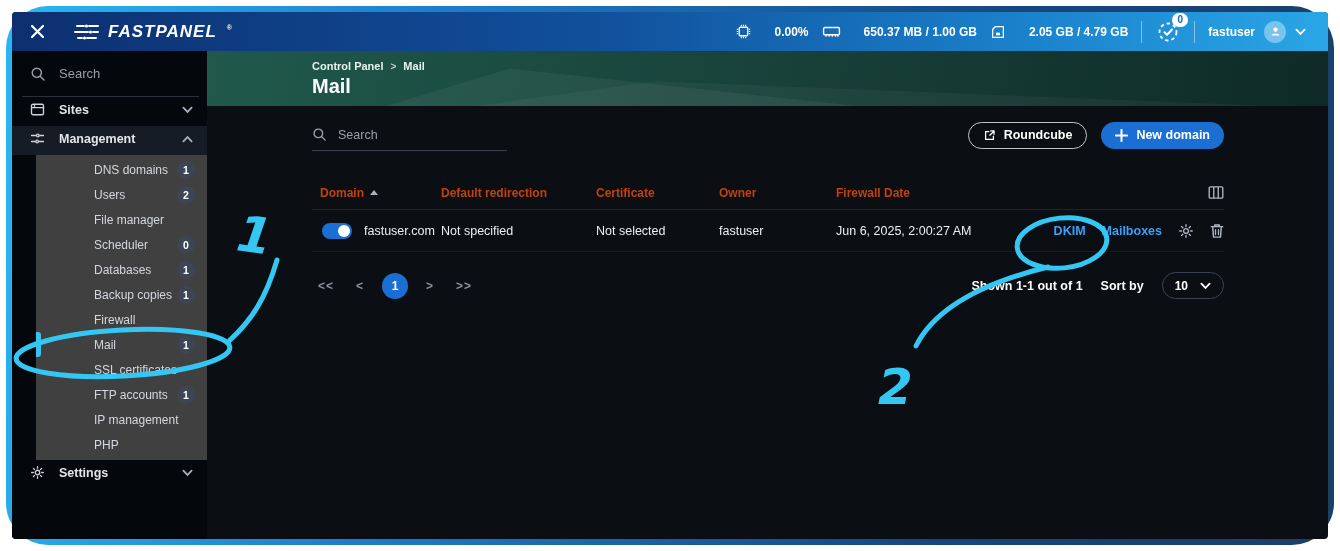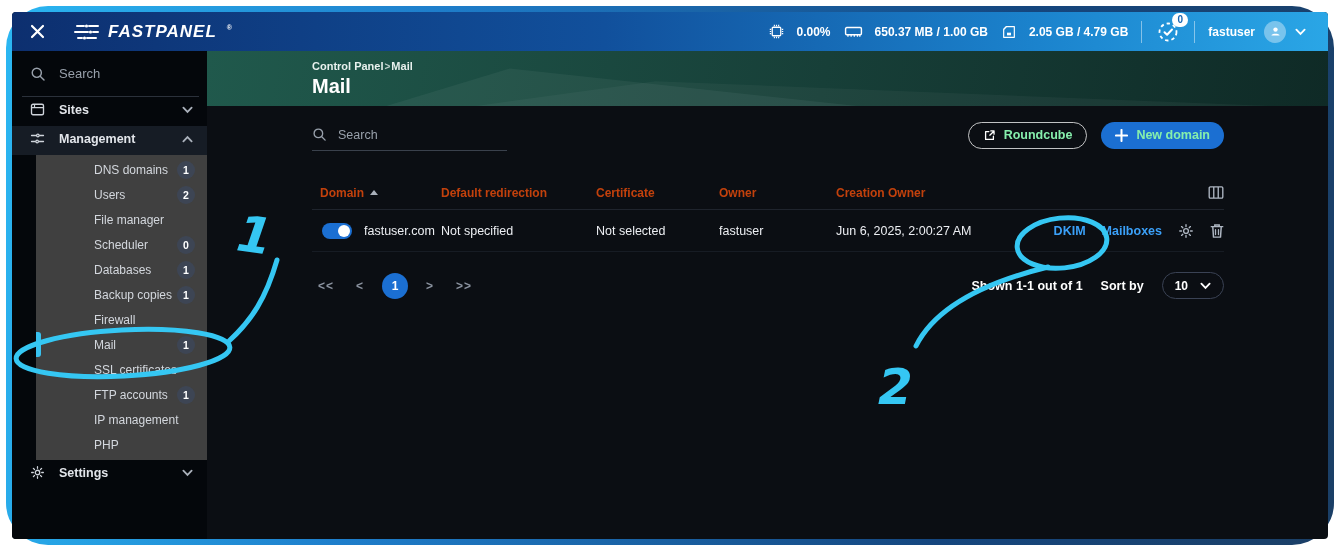--- a/index.html
+++ b/index.html
@@ -11,21 +11,21 @@
             background:#0b0e13; overflow:hidden; display:flex; flex-direction:column; }
 
   
   .topbar { height:39px; flex:0 0 39px; display:flex; align-items:center; padding:0 22px 0 12px; gap:10px;
             background:linear-gradient(90deg,#0d2f6f 0%, #11509c 45%, #1b83cd 78%, #2aa6e6 100%); color:#fff; }
   .close-btn { background:none; border:none; color:#fff; width:26px; height:26px; display:flex; align-items:center; justify-content:center; cursor:pointer; }
   .brand { display:flex; align-items:center; gap:8px; margin-left:14px; font-weight:bold; font-style:italic;
            font-size:17px; letter-spacing:1px; }
   .brand sup { font-size:7px; font-style:normal; margin-left:2px; transform:translateY(-4px); }
   .topbar-right { margin-left:auto; display:flex; align-items:center; gap:13px; font-size:12px; font-weight:bold; }
-  .stat { display:flex; align-items:center; gap:12px; }
+  .stat { display:flex; align-items:center; gap:23px; }
   .vdivider { width:1px; height:22px; background:rgba(255,255,255,.45); }
   .notif { position:relative; width:26px; height:26px; display:flex; align-items:center; justify-content:center; cursor:pointer; }
   .notif-badge { position:absolute; top:-6px; right:-7px; background:#fff; color:#1565b3; border-radius:8px;
                  font-size:10px; min-width:16px; height:14px; line-height:14px; text-align:center; font-weight:bold; padding:0 3px; }
   .userchip { display:flex; align-items:center; gap:9px; cursor:pointer; }
   .avatar { width:22px; height:22px; border-radius:50%; background:rgba(255,255,255,.38);
             display:flex; align-items:center; justify-content:center; }
 
   
   .appbody { flex:1; display:flex; min-height:0; }
@@ -49,32 +49,32 @@
                             background:#38c2f0; border-radius:0 3px 3px 0; }
   .s-fill { flex:1; }
 
   
   .main { flex:1; display:flex; flex-direction:column; min-width:0; }
   .pageheader { height:55px; flex:0 0 55px; position:relative; overflow:hidden; padding:9px 0 0 105px;
                 background:linear-gradient(100deg,#20594c 0%, #173f38 55%, #0f2a26 100%); }
   .mountain { position:absolute; inset:0; }
   .mountain.m1 { background:rgba(255,255,255,.05); clip-path:polygon(16% 100%, 27% 32%, 58% 100%); }
   .mountain.m2 { background:rgba(255,255,255,.04); clip-path:polygon(24% 100%, 40% 55%, 95% 100%); }
-  .breadcrumb { position:relative; display:flex; align-items:center; gap:1px; font-size:11px; font-weight:bold; color:#e8f1ee; }
+  .breadcrumb { position:relative; display:flex; align-items:center; gap:7px; font-size:11px; font-weight:bold; color:#e8f1ee; }
   .breadcrumb .sep { color:#bfd0cc; font-size:10px; }
   .page-title { position:relative; font-size:20px; font-weight:bold; color:#fff; margin-top:3px; }
 
   .content { flex:1; padding:0 104px 0 105px; }
   .toolbar { height:58px; display:flex; align-items:center; }
   .search2 { display:flex; align-items:center; gap:11px; border-bottom:1px solid #3a414c; width:195px; height:32px; color:#9aa2ad; }
   .search2 input { background:transparent; border:none; outline:none; color:#cfd4db; font-size:12.5px; width:150px; }
   .search2 input::placeholder { color:#98a0ab; }
   .toolbar-buttons { margin-left:auto; display:flex; gap:14px; }
   .btn { height:27px; border-radius:15px; display:flex; align-items:center; gap:8px; padding:0 14px;
-         font-size:12.5px; font-weight:bold; color:#86efac; cursor:pointer; font-family:inherit; }
+         font-size:12.5px; font-weight:bold; color:#ffffff; cursor:pointer; font-family:inherit; }
   .btn-outline { background:transparent; border:1px solid rgba(255,255,255,.75); }
   .btn-primary { background:#1b6fd2; border:none; }
 
   .thead, .trow { display:grid; grid-template-columns:129px 155px 123px 117px 1fr auto; align-items:center; }
   .thead { margin-top:12px; height:34px; border-bottom:1px solid #1f242d; color:#c2410c; font-size:12px; font-weight:bold; }
   .thead .cell1 { padding-left:8px; display:flex; align-items:center; gap:6px; }
   .sort-asc { width:0; height:0; border-left:4px solid transparent; border-right:4px solid transparent;
               border-bottom:5px solid #aab1bb; }
   .trow { height:42px; border-bottom:1px solid #171c24; color:#eceef2; font-size:12.5px; }
   .trow .cell1 { padding-left:10px; display:flex; align-items:center; gap:12px; }
@@ -309,21 +309,21 @@
           </div>
 
           <div class="thead">
             <div class="cell1">
               <span>Domain</span>
               <span class="sort-asc"></span>
             </div>
             <div>Default redirection</div>
             <div>Certificate</div>
             <div>Owner</div>
-            <div>Creation Owner</div>
+            <div>Firewall Date</div>
             <button class="icon-btn">
               <svg class="ic" width="16" height="15" viewBox="0 0 20 18">
                   <rect x="1.5" y="2" width="17" height="14" rx="1.5" fill="none" stroke="#aeb6c2" stroke-width="1.7"></rect>
                   <path d="M7.2 2 V16 M12.8 2 V16" stroke="#aeb6c2" stroke-width="1.7"></path>
                 </svg>
             </button>
           </div>
 
           <div class="trow">
             <div class="cell1">

